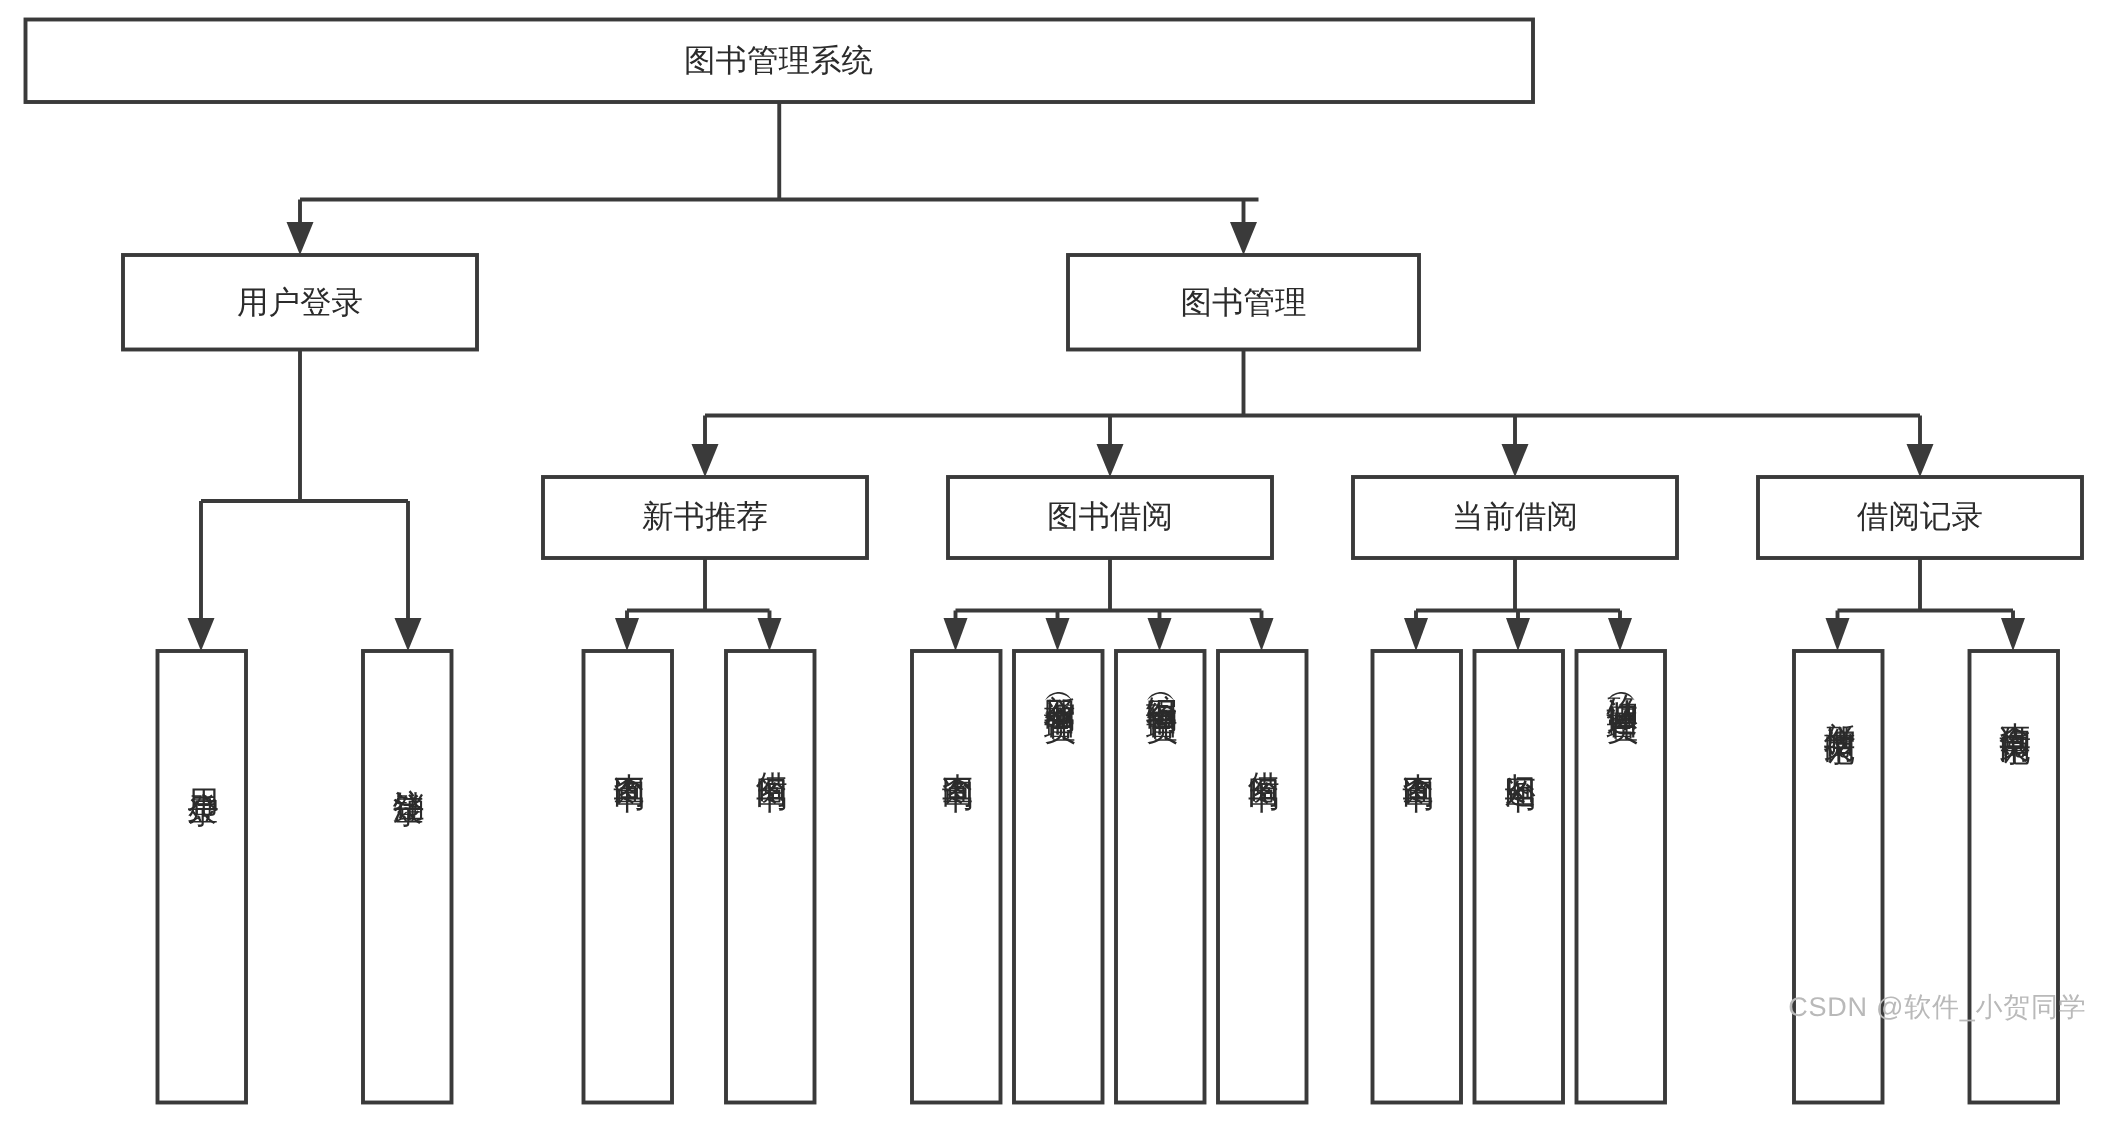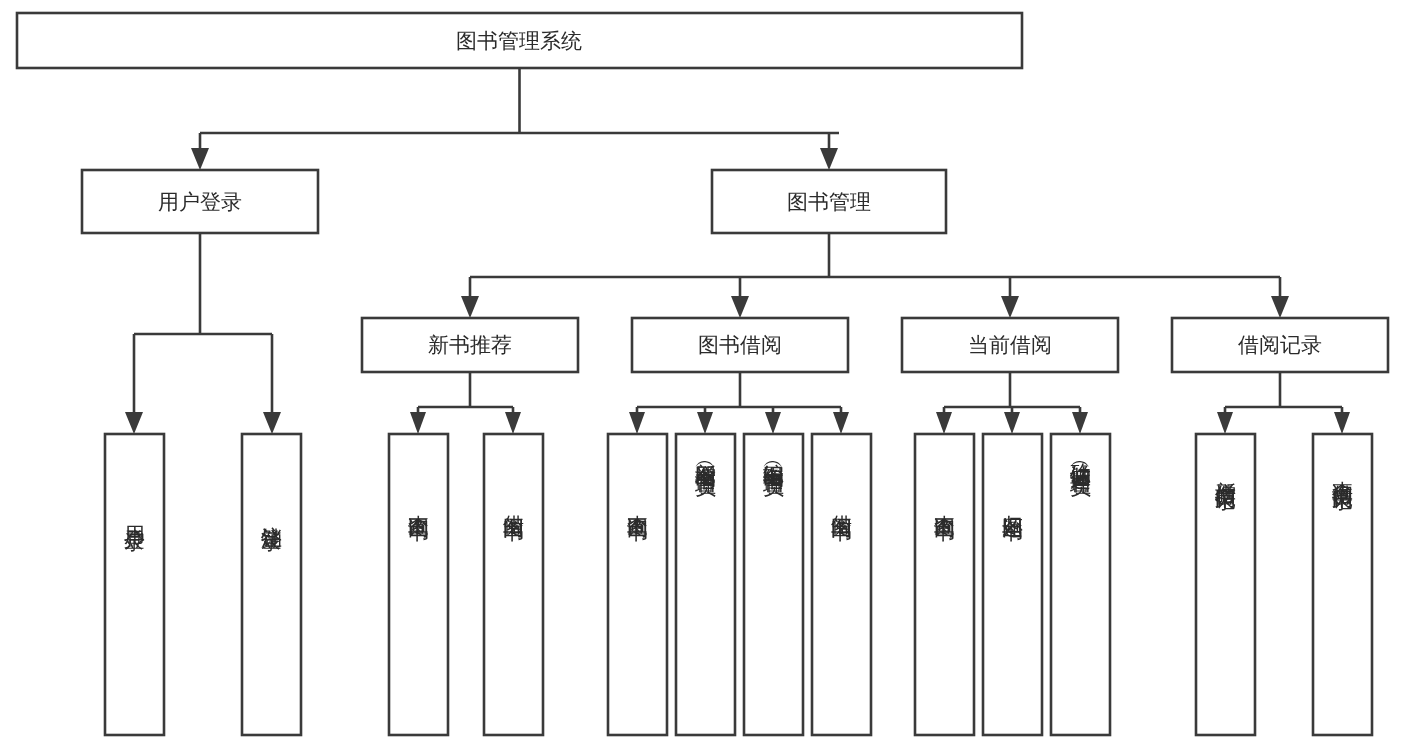--- a/index.html
+++ b/index.html
@@ -235,14 +235,15 @@
   <div class="leaf-label-box" style="left:1051px; top:434px; width:59px; height:301px; padding-top:12px;">
     <span class="leaf-label-text">确认归还（管理员）</span>
   </div>
   <div class="leaf-label-box" style="left:1196px; top:434px; width:59px; height:301px; padding-top:30px;">
     <span class="leaf-label-text">新增借阅记录</span>
   </div>
   <div class="leaf-label-box" style="left:1313px; top:434px; width:59px; height:301px; padding-top:30px;">
     <span class="leaf-label-text">查询借阅记录</span>
   </div>
 
+  <div class="watermark">CSDN @软件_小贺同学</div>
 
 </div>
 
 </body></html>

